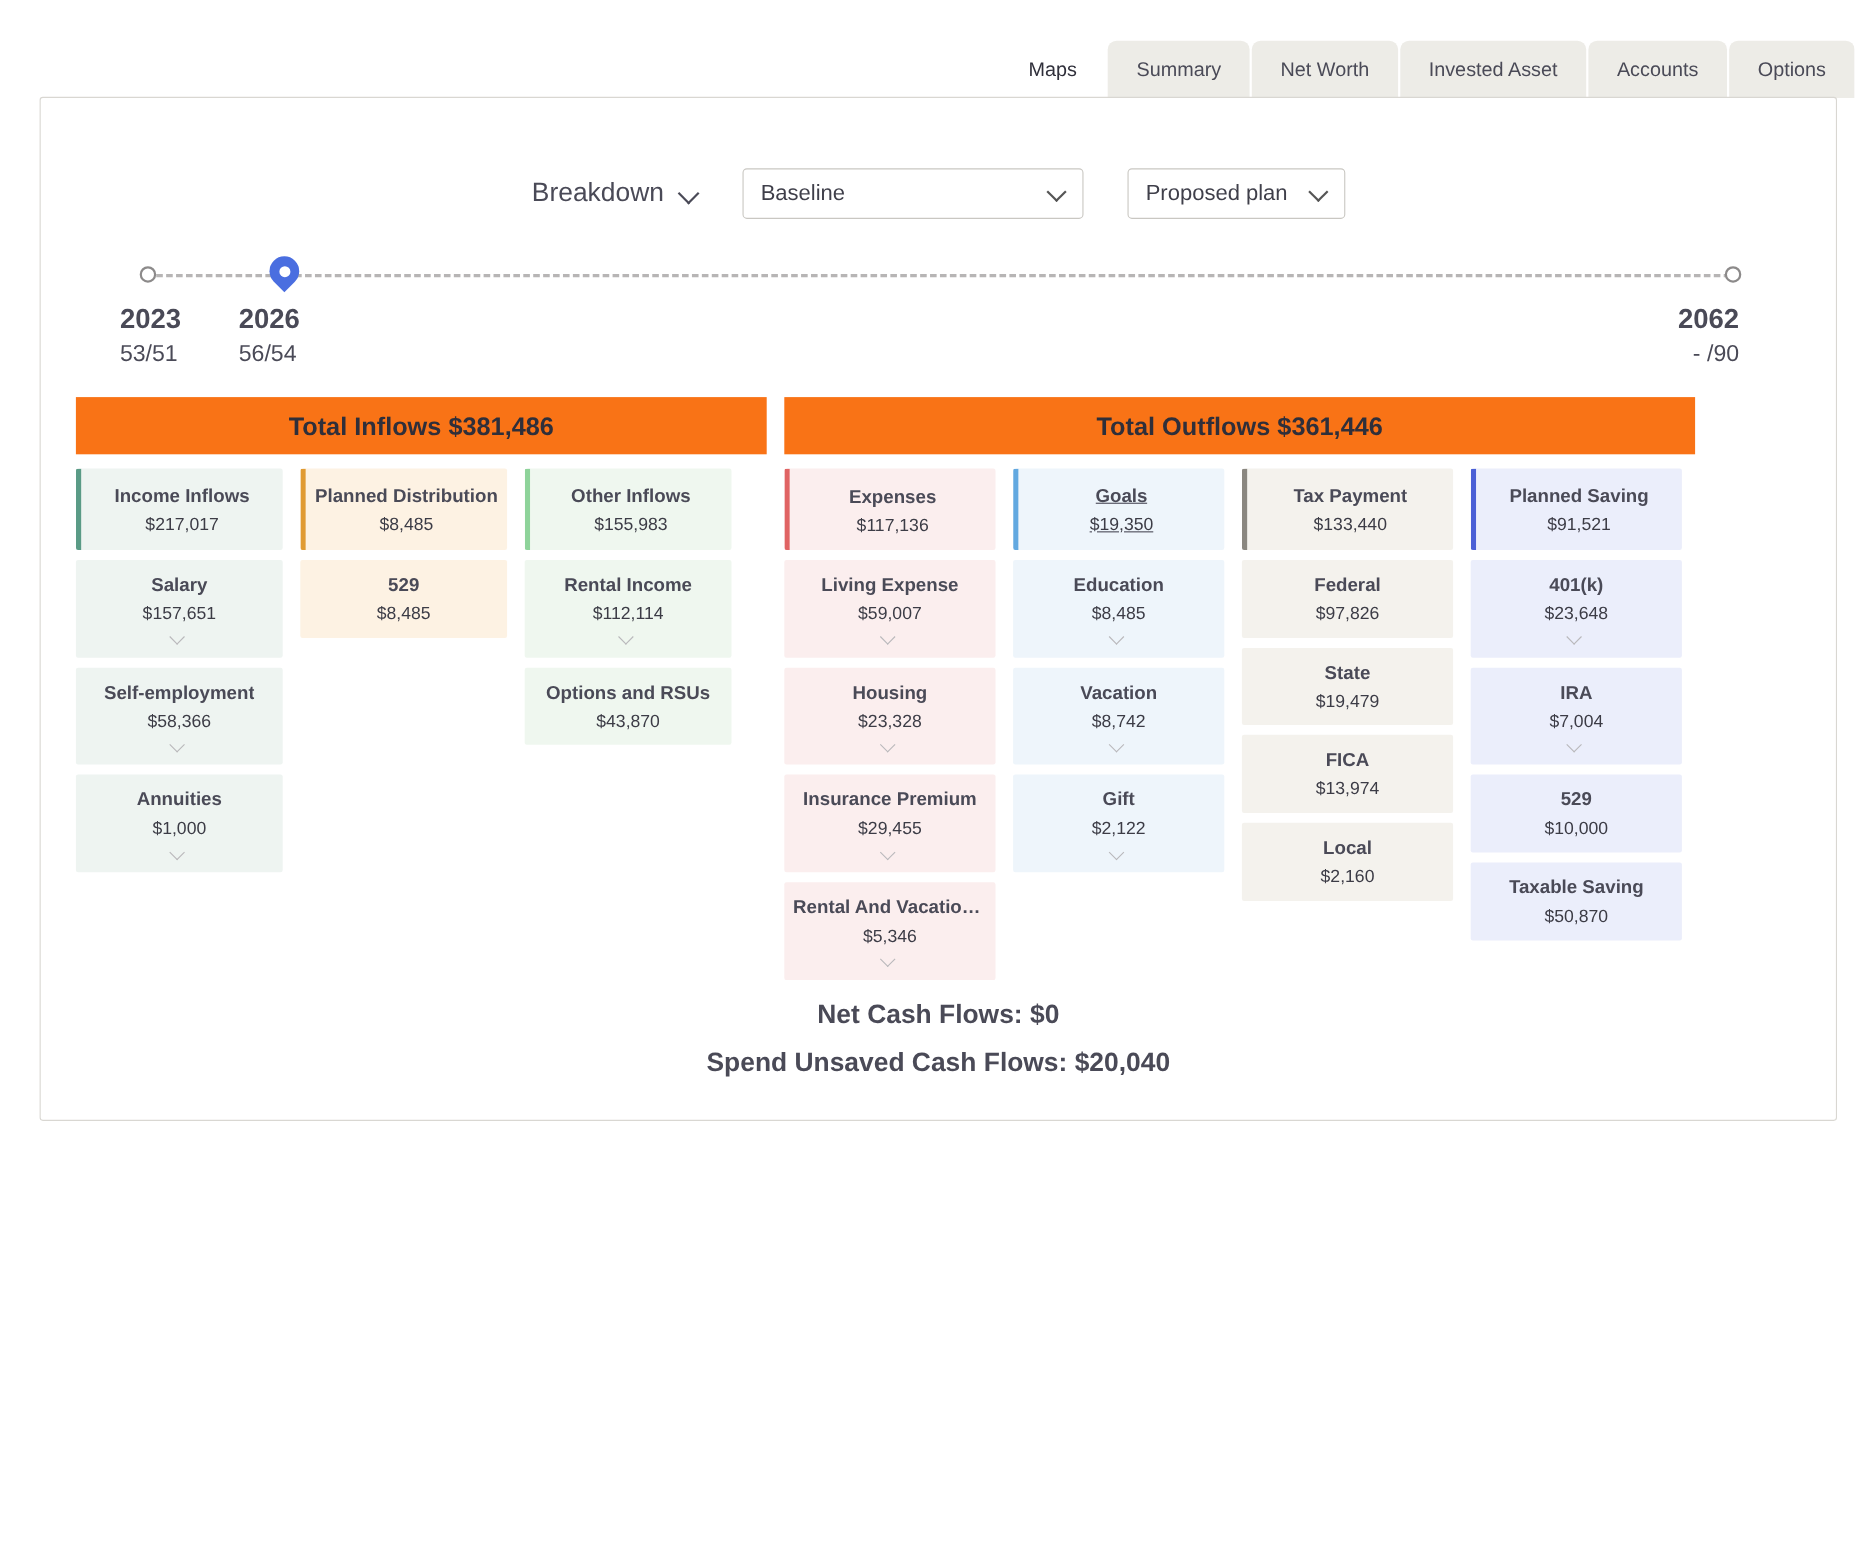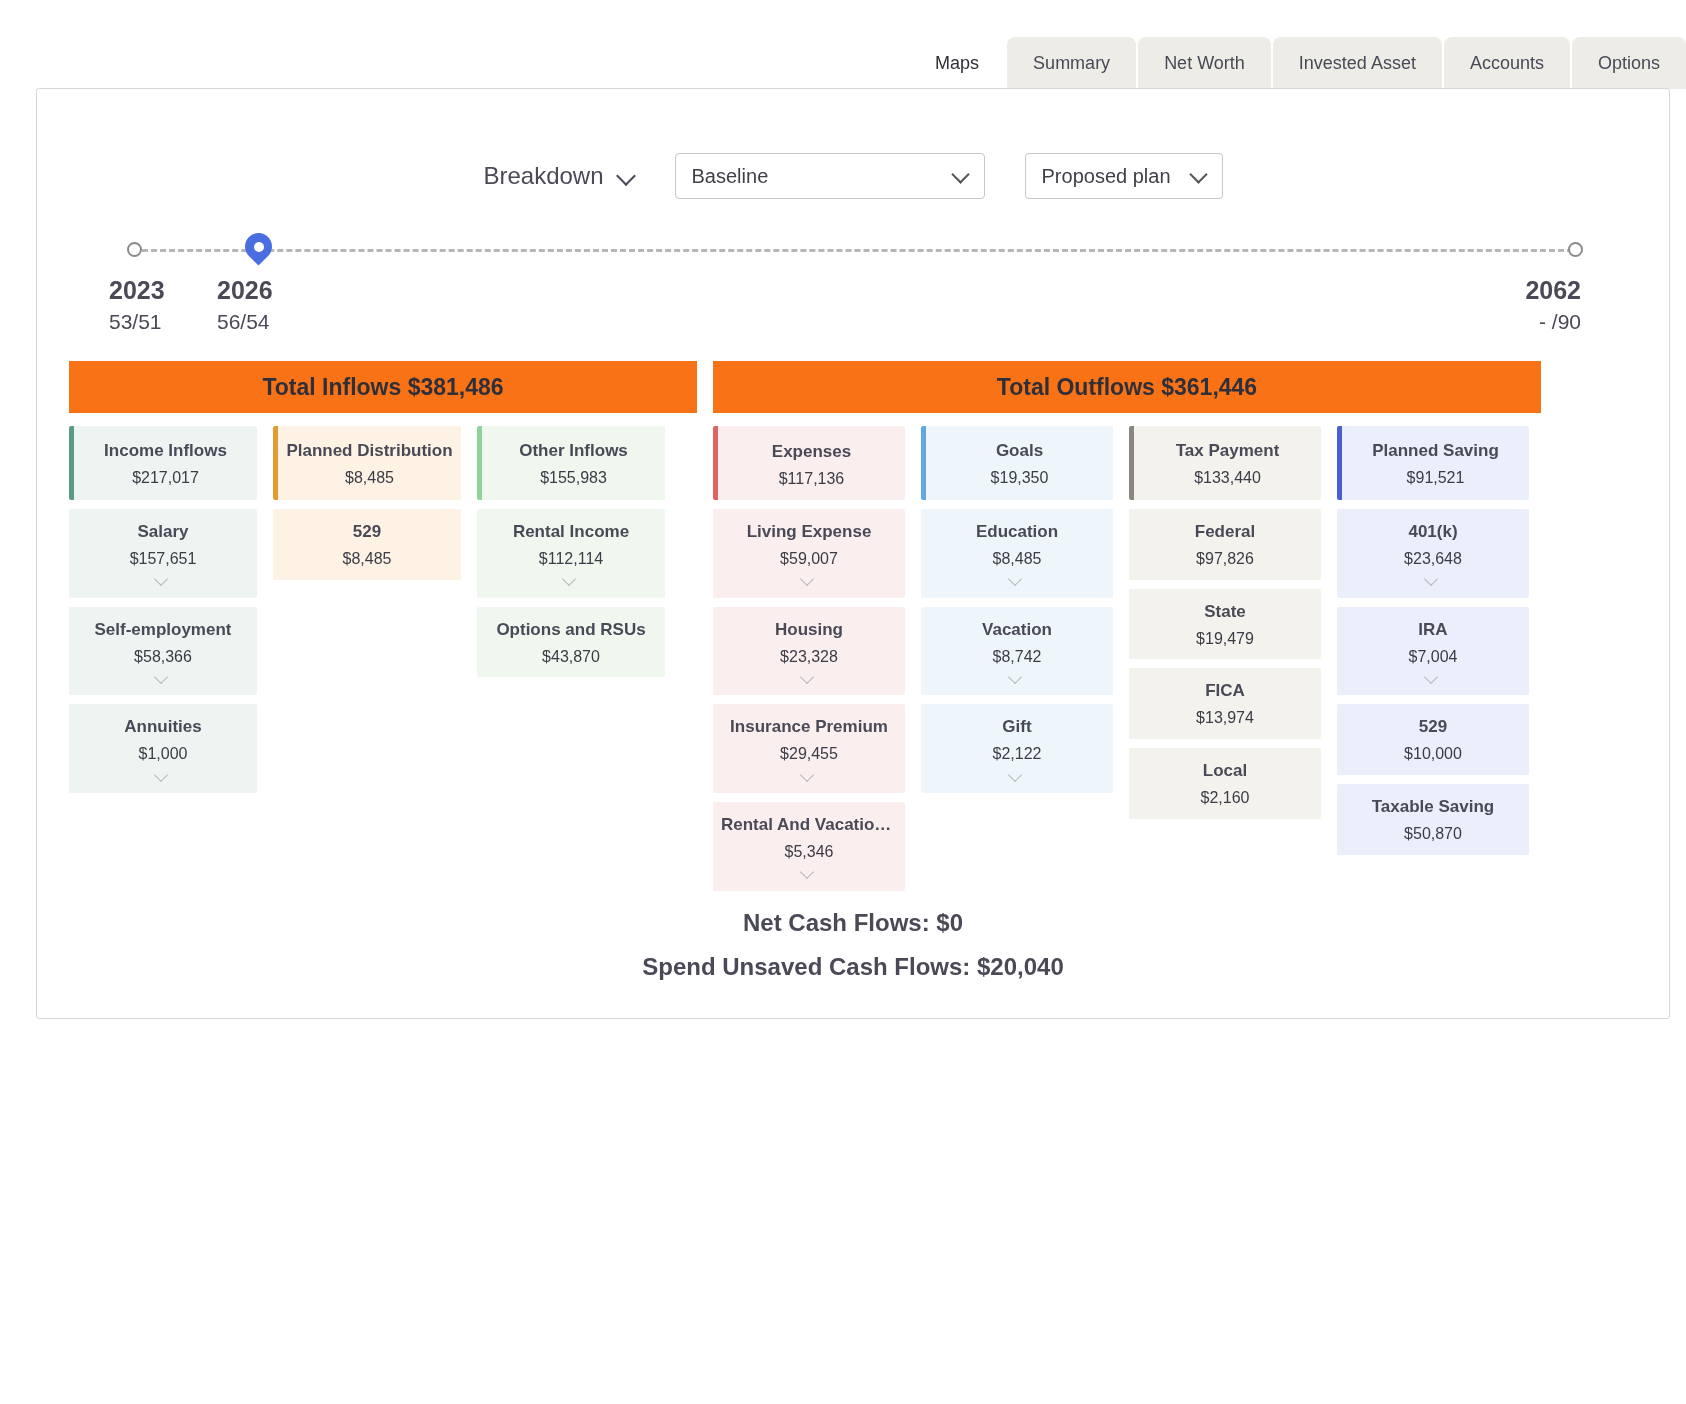--- a/index.html
+++ b/index.html
@@ -144,21 +144,21 @@
   
   .p-income   { background: #eef4f1; }
   .p-income.head   { border-left-color: #5a9b86; }
   .p-planned  { background: #fdf2e3; }
   .p-planned.head  { border-left-color: #e09b33; }
   .p-other    { background: #eff7ef; }
   .p-other.head    { border-left-color: #8ed39a; }
   .p-expense  { background: #fbeeee; }
   .p-expense.head  { border-left-color: #e06464; justify-content: flex-end; }
   .p-goal     { background: #eef5fb; }
-  .p-goal.head     { border-left-color: #62a8e0; }
+  .p-goal.head     { border-left-color: #62a8e0; text-decoration: underline; }
   .p-tax      { background: #f4f2ed; }
   .p-tax.head      { border-left-color: #8a8780; }
   .p-saving   { background: #ebeefb; }
   .p-saving.head   { border-left-color: #4a5fd6; }
 
   
   .totals {
     position: absolute; left: 0; top: 820px; width: 100%;
     display: flex; flex-direction: column; align-items: center; gap: 16px;
   }

